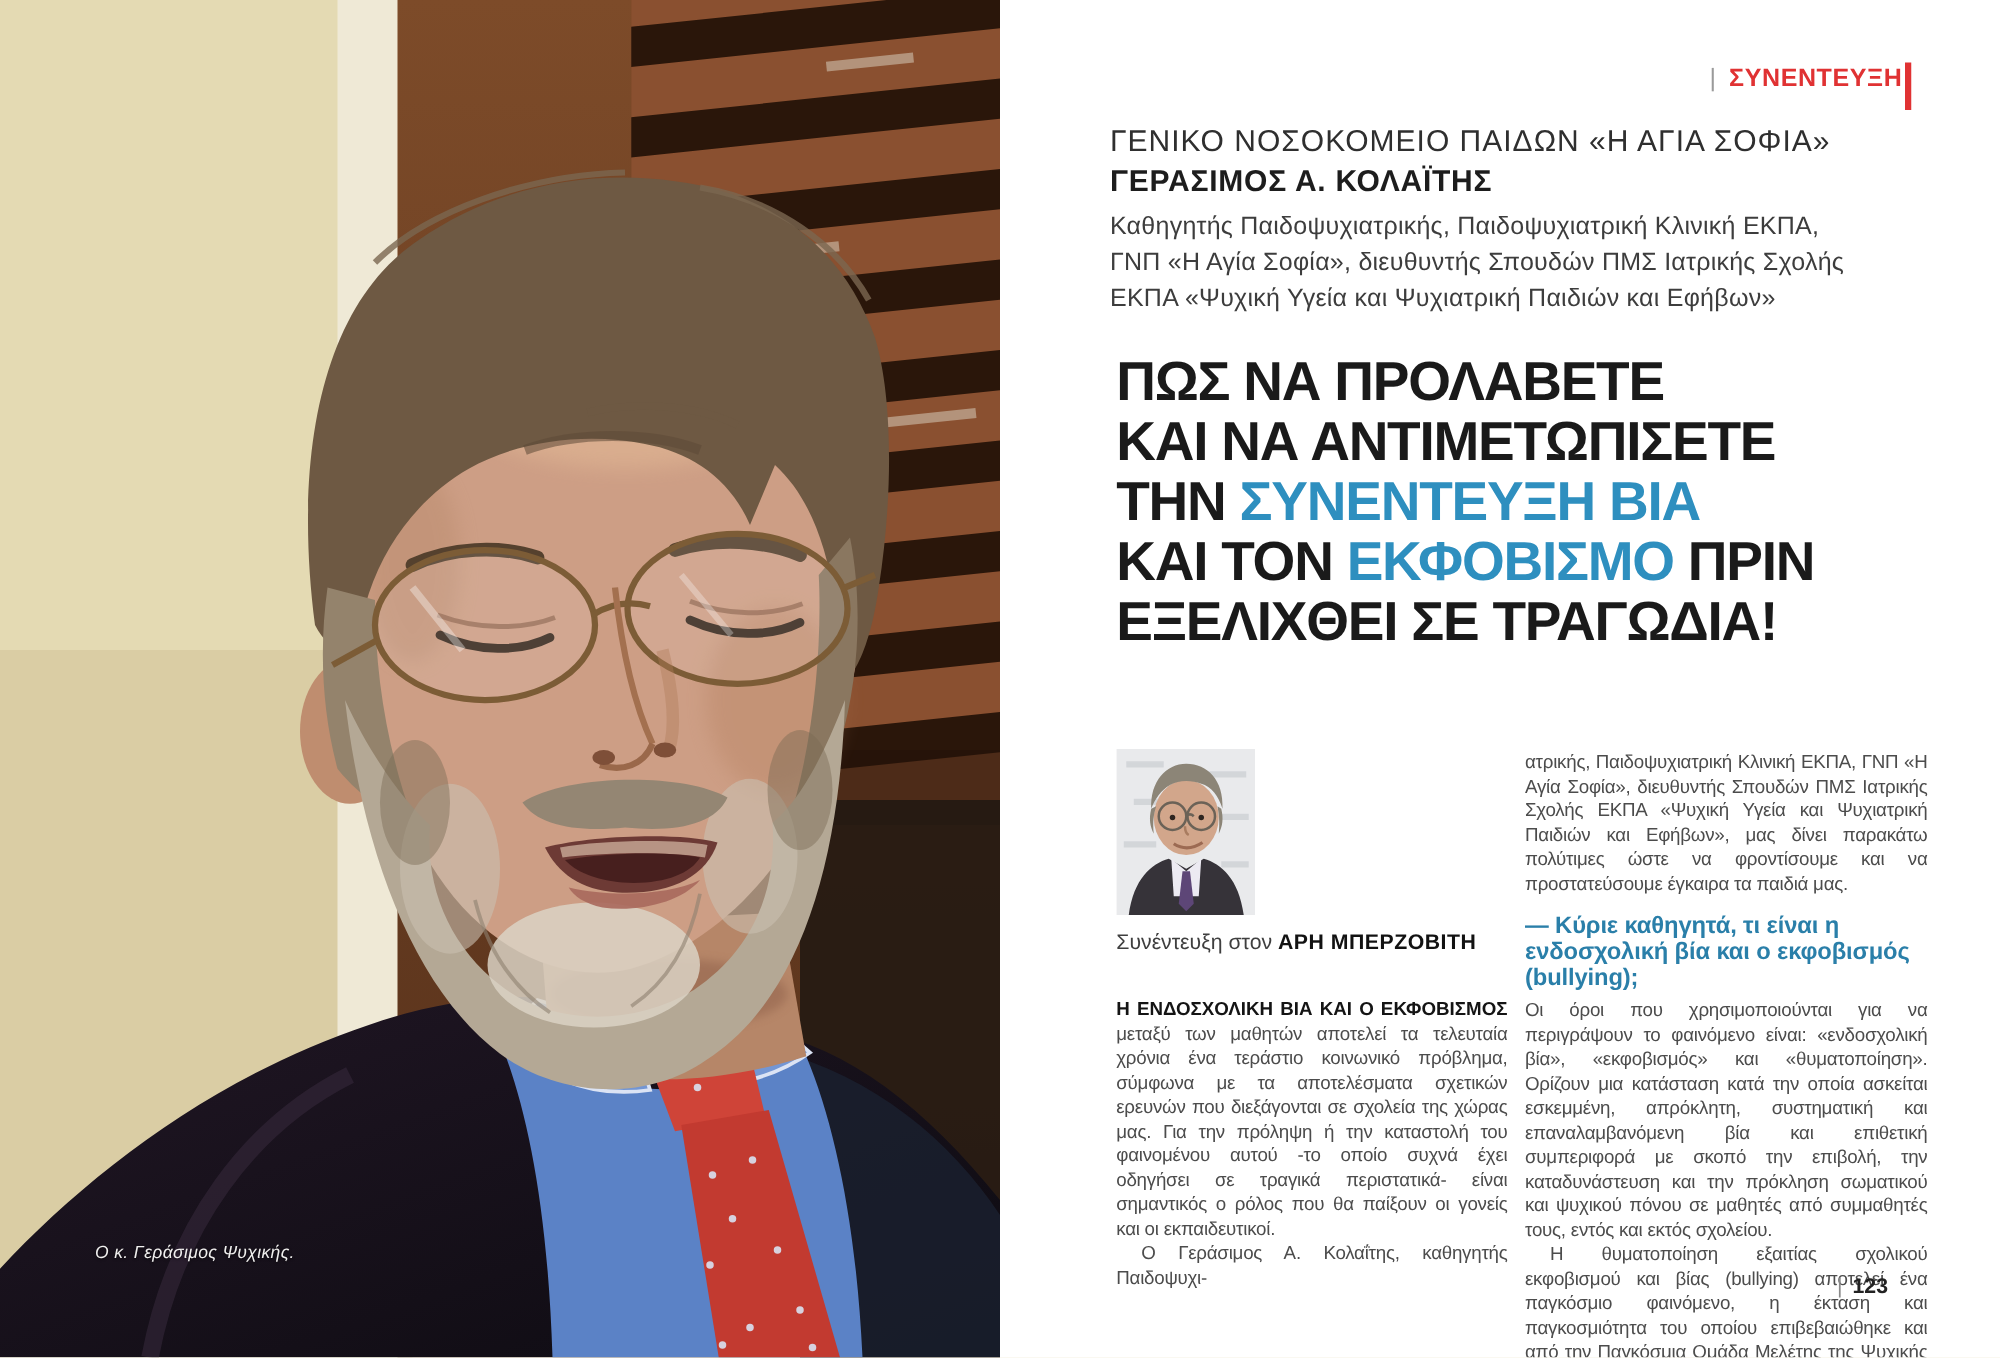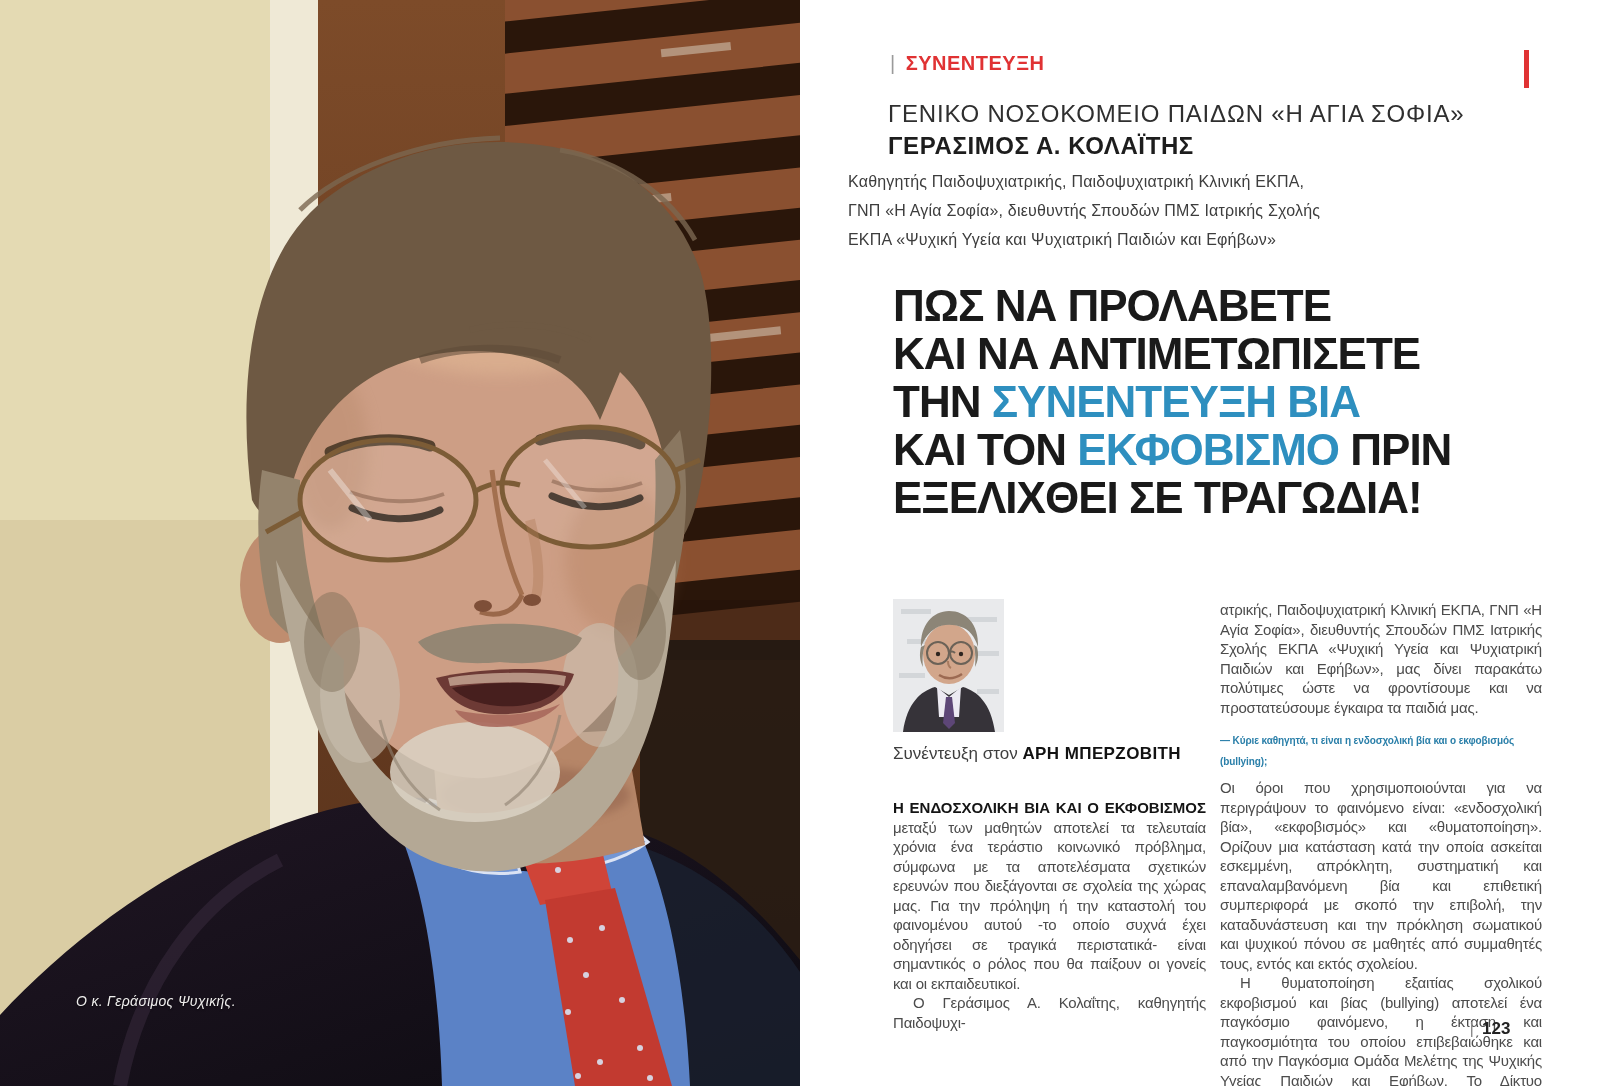--- a/index.html
+++ b/index.html
@@ -9,57 +9,57 @@
   }
   
   .photo-wrap{position:absolute;left:0;top:0;width:800px;height:1086px;overflow:hidden;}
   .photo-wrap svg{display:block;}
   .photo-caption{
     position:absolute;left:76px;top:993px;
     font-size:14px;font-style:italic;color:#f0efee;letter-spacing:.3px;
     text-shadow:0 1px 2px rgba(0,0,0,.6);
   }
   
-  .tag-row{position:absolute;left:890px;top:52px;width:632px;text-align:left;
+  .tag-row{position:absolute;left:890px;top:52px;width:632px;text-align:right;
     font-size:20px;font-weight:700;letter-spacing:.5px;}
   .tag-pipe{color:#9a9a9a;font-weight:400;margin-right:10px;}
   .tag-label{color:#e03233;}
   .edge-bar{position:absolute;left:1524px;top:50px;width:5px;height:38px;background:#e03233;}
 
   .kicker{
     position:absolute;left:888px;top:100px;width:660px;
     font-size:24px;font-weight:400;color:#2f2f2f;letter-spacing:.8px;
   }
   .author-name{
     position:absolute;left:888px;top:132px;width:660px;
     font-size:24px;font-weight:700;color:#1d1d1d;letter-spacing:.6px;
   }
   .author-titles{
-    position:absolute;left:848px;top:167px;width:660px;
-    font-size:16px;line-height:29px;color:#3d3d3d;letter-spacing:.2px;
+    position:absolute;left:888px;top:167px;width:660px;
+    font-size:20px;line-height:29px;color:#3d3d3d;letter-spacing:.2px;
   }
   .headline{
     position:absolute;left:893px;top:282px;width:660px;
     font-size:44px;line-height:48px;font-weight:700;color:#1a1a1a;letter-spacing:-1px;
   }
   .headline .accent{color:#2e8fbf;}
 
   .thumb-wrap{position:absolute;left:893px;top:599px;width:111px;height:133px;overflow:hidden;}
   .byline{position:absolute;left:893px;top:744px;width:313px;font-size:17px;color:#3f3f3f;}
   .byline .byline-name{font-weight:700;color:#121212;letter-spacing:.4px;}
 
   .col{position:absolute;font-size:15px;line-height:19.5px;color:#4c4c4c;
        text-align:justify;letter-spacing:-.2px;}
   .col p{margin:0;}
   .col-left{left:893px;top:798px;width:313px;}
   .col-right{left:1220px;top:600px;width:322px;}
   .lead-bold{font-weight:700;color:#141414;letter-spacing:0;}
   .indent{text-indent:20px;}
   .question{
-    font-weight:700;color:#2a7fa9;font-size:10px;line-height:21px;
+    font-weight:700;color:#2a7fa9;font-size:19px;line-height:21px;
     margin:13px 0 6px 0 !important;text-align:left;letter-spacing:-.1px;
   }
   .pagenum{
     position:absolute;left:1440px;top:1019px;width:100px;text-align:center;
     font-size:17px;font-weight:700;color:#222222;
   }
   .pagenum .pn-pipe{color:#8a8a8a;font-weight:400;margin-right:8px;}
 </style>
 </head>
 <body>

